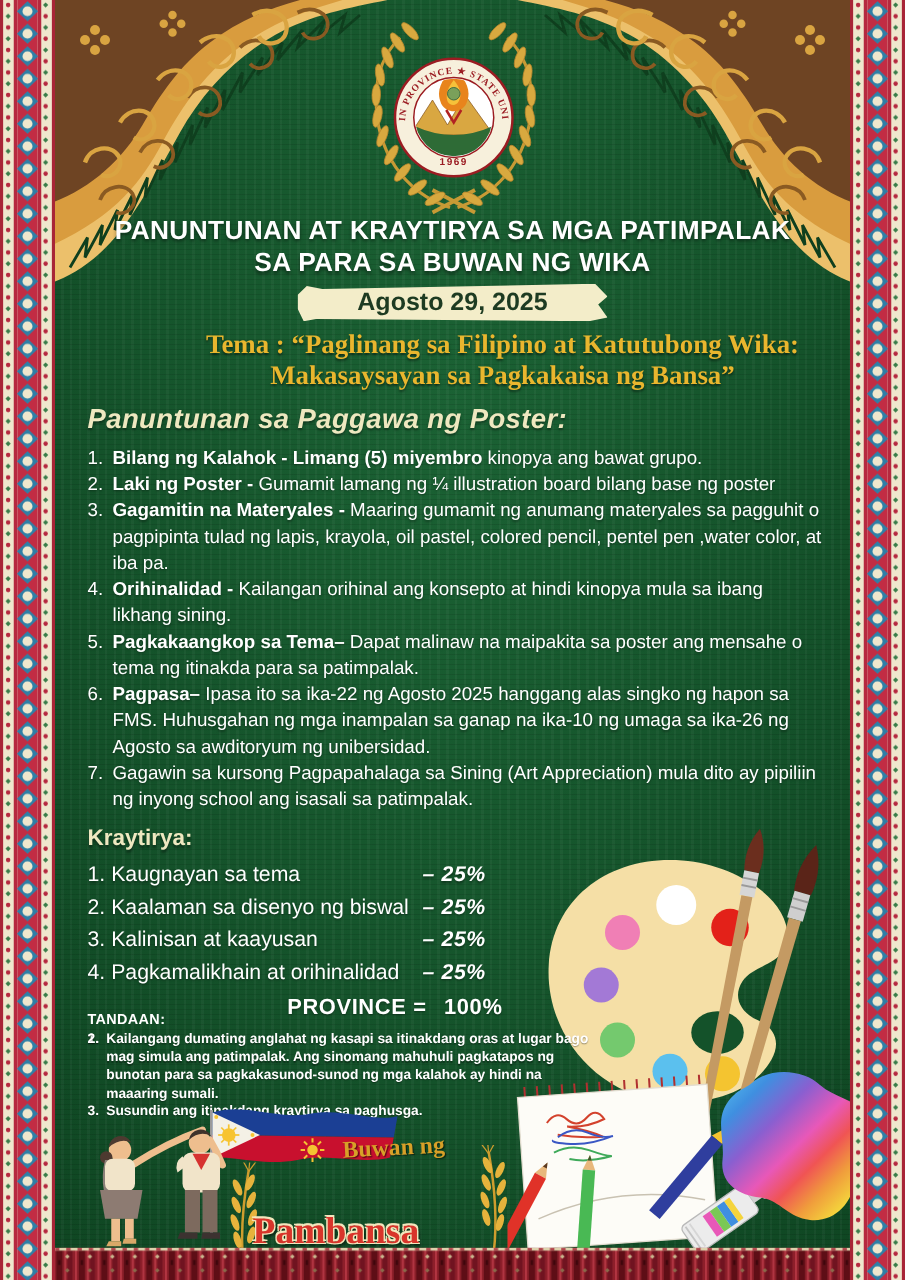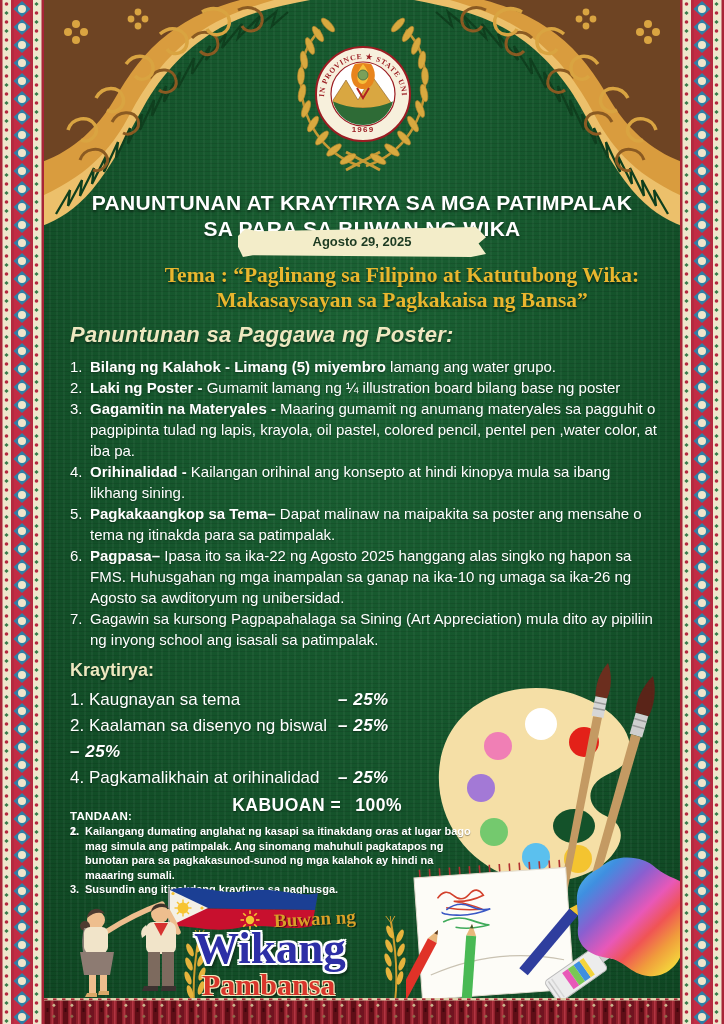--- a/index.html
+++ b/index.html
@@ -12,25 +12,25 @@
       radial-gradient(ellipse at 50% 32%, #1b6234 0%, #14522a 55%, #0e4421 100%);
   }
   .border-side{position:absolute;top:0;width:44px;height:1024px;z-index:8;}
   .border-left{left:0;}
   .border-right{right:0;}
   .border-bottom{position:absolute;left:42px;bottom:0;width:640px;height:26px;z-index:7;}
   .corner{position:absolute;top:0;width:268px;height:232px;z-index:6;}
   .corner-left{left:42px;}
   .corner-right{right:42px;transform:scaleX(-1);}
   .seal{position:absolute;left:268px;top:12px;width:190px;height:160px;z-index:7;}
-  .title{position:absolute;left:44px;top:190px;width:636px;text-align:center;z-index:9;
+  .title{position:absolute;left:44px;top:172px;width:636px;text-align:center;z-index:9;
     color:#ffffff;font-size:21px;font-weight:bold;letter-spacing:.3px;line-height:26px;
     text-shadow:0 2px 3px rgba(0,0,0,.45);}
   .date-banner{position:absolute;left:238px;top:227px;width:248px;height:30px;z-index:9;
-    background:#f3edc9;text-align:center;line-height:30px;font-size:13px;font-weight:bold;color:#1d3b22;
+    background:#f3edc9;text-align:center;line-height:30px;font-size:20px;font-weight:bold;color:#1d3b22;
     clip-path:polygon(0% 30%,3% 6%,8% 14%,96% 0%,100% 34%,97% 55%,100% 90%,94% 100%,6% 94%,2% 100%,0% 66%);}
   .theme{position:absolute;left:44px;top:263px;width:636px;text-align:center;z-index:9;
     font-family:"Liberation Serif",serif;font-weight:bold;font-size:21.5px;line-height:25px;color:#e9b62e;
     text-shadow:0 2px 2px rgba(0,0,0,.5);margin-left:40px;}
   .rules{position:absolute;left:70px;top:322px;width:590px;z-index:4;color:#fff;}
   .rules h2{margin:0 0 8px 0;font-size:22px;letter-spacing:.3px;color:#eee8c0;
     text-shadow:0 2px 2px rgba(0,0,0,.4);font-style:italic;}
   .rule{position:relative;padding-left:20px;font-size:15px;line-height:21px;
     text-shadow:0 1px 2px rgba(0,0,0,.4);}
   .rule .num{position:absolute;left:0;top:0;}
@@ -257,21 +257,21 @@
 
   <div class="theme">
     <div>Tema : “Paglinang sa Filipino at Katutubong Wika:</div>
     <div>Makasaysayan sa Pagkakaisa ng Bansa”</div>
   </div>
 
   <section class="rules">
     <h2>Panuntunan sa Paggawa ng Poster:</h2>
     <div class="rule">
       <span class="num">1.</span>
-      <span><b>Bilang ng Kalahok - Limang (5) miyembro</b><span> lamang ang water grupo.</span></span>
+      <span><b>Bilang ng Kalahok - Limang (5) miyembro</b><span> kinopya ang bawat grupo.</span></span>
     </div>
     <div class="rule">
       <span class="num">2.</span>
       <span><b>Laki ng Poster - </b><span>Gumamit lamang ng ¼ illustration board bilang base ng poster</span></span>
     </div>
     <div class="rule">
       <span class="num">3.</span>
       <span><b>Gagamitin na Materyales - </b><span>Maaring gumamit ng anumang materyales sa pagguhit o pagpipinta tulad ng lapis, krayola, oil pastel, colored pencil, pentel pen ,water color, at iba pa.</span></span>
     </div>
     <div class="rule">
@@ -296,28 +296,29 @@
     <h2>Kraytirya:</h2>
     <div class="crow">
       <span class="cl"><span>1.</span> <span>Kaugnayan sa tema</span></span>
       <span class="cv">– 25%</span>
     </div>
     <div class="crow">
       <span class="cl"><span>2.</span> <span>Kaalaman sa disenyo ng biswal</span></span>
       <span class="cv">– 25%</span>
     </div>
     <div class="crow">
+      <span class="cl"><span>3.</span> <span>Kalinisan at kaayusan</span></span>
       <span class="cv">– 25%</span>
     </div>
     <div class="crow">
       <span class="cl"><span>4.</span> <span>Pagkamalikhain at orihinalidad</span></span>
       <span class="cv">– 25%</span>
     </div>
     <div class="ctotal">
-      <span>KABUOAN  =</span><span class="cv">100%</span>
+      <span>PROVINCE  =</span><span class="cv">100%</span>
     </div>
   </section>
 
   <section class="notes">
     <h3>TANDAAN:</h3>
     <div class="nitem">
       <span class="nnum">1.</span>
     </div>
     <div class="nitem">
       <span class="nnum">2.</span><span>Kailangang dumating anglahat ng kasapi sa itinakdang oras at lugar bago mag simula ang patimpalak. Ang sinomang mahuhuli pagkatapos ng bunotan para sa pagkakasunod-sunod ng mga kalahok ay hindi na maaaring sumali.</span>
@@ -386,21 +387,20 @@
         <ellipse cx="8" cy="62" rx="2.8" ry="7" transform="rotate(-17 8 62)"></ellipse>
         <ellipse cx="19" cy="58" rx="2.8" ry="7" transform="rotate(17 19 58)"></ellipse>
       </g>
       <g stroke="#cf9d2e" stroke-width="1">
         <line x1="17" y1="7" x2="12" y2="-2"></line>
           <line x1="17" y1="7" x2="18" y2="-3"></line>
           <line x1="17" y1="7" x2="23" y2="-1"></line>
       </g>
     </svg>
     <span class="l-buwan">Buwan ng</span>
-    <span class="l-wikang">Wikang</span>
     <svg class="sun" viewBox="0 0 20 20" xmlns="http://www.w3.org/2000/svg">
       <circle cx="10" cy="10" r="4.2" fill="#f4c431"></circle>
       <g stroke="#f4c431" stroke-width="1.6">
         <line x1="10" y1="0.5" x2="10" y2="4"></line>
           <line x1="10" y1="16" x2="10" y2="19.5"></line>
         <line x1="0.5" y1="10" x2="4" y2="10"></line>
           <line x1="16" y1="10" x2="19.5" y2="10"></line>
         <line x1="3.2" y1="3.2" x2="5.8" y2="5.8"></line>
           <line x1="14.2" y1="14.2" x2="16.8" y2="16.8"></line>
         <line x1="3.2" y1="16.8" x2="5.8" y2="14.2"></line>

